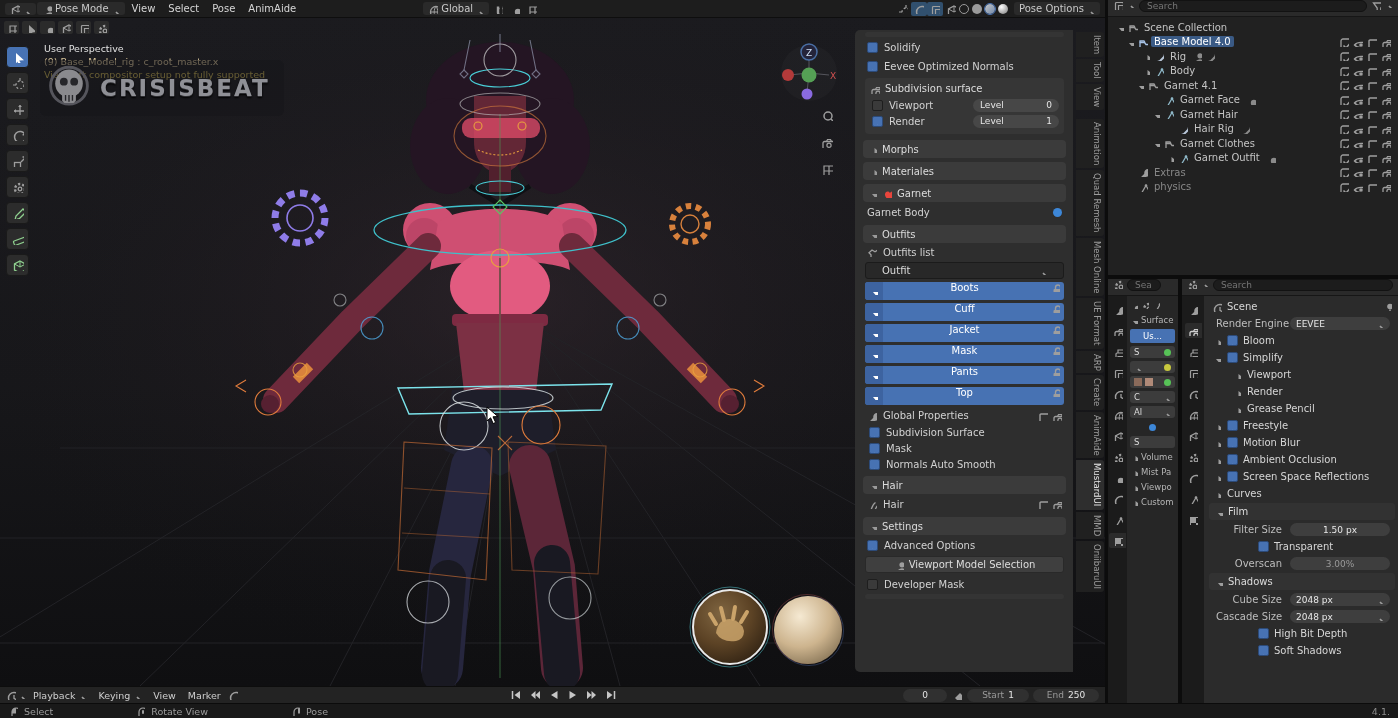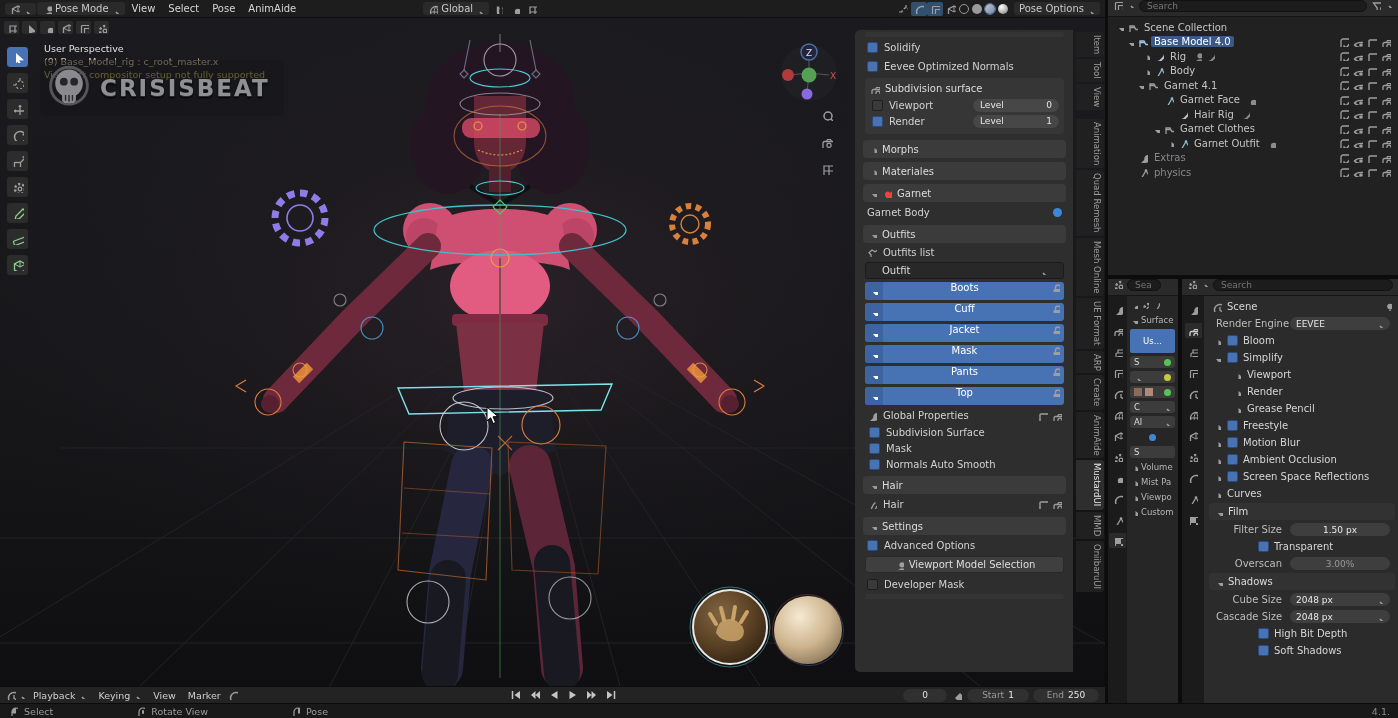--- a/index.html
+++ b/index.html
@@ -74,21 +74,21 @@
 .ocluster{margin-left:auto;display:flex;gap:4px;align-items:center;color:#8d8d8d}
 .orow.dim,.orow.dim .olabel{color:#878787}
 .badge{opacity:.85}
 
 #shader{position:absolute;left:1108px;top:279px;width:72px;height:424px;background:#262626;border-right:2px solid #0c0c0c}
 #shader .content{position:absolute;left:19px;top:17px;right:0;bottom:0;padding:3px 3px;display:flex;flex-direction:column;gap:3px;font-size:8.5px;color:#c2c2c2;overflow:hidden}
 .tabcol{position:absolute;left:0;top:17px;bottom:0;width:19px;background:#1b1b1b;display:flex;flex-direction:column;align-items:center;gap:6px;padding-top:6px}
 .tabcol .ticon{width:17px;height:15px;display:flex;align-items:center;justify-content:center;border-radius:2px 0 0 2px;color:#8f8f8f}
 .tabcol .ticon.active{background:#2b2b2b;color:#dcdcdc}
 .minifield{height:12px;background:#3c3c3c;border-radius:3px;display:flex;align-items:center;padding:0 4px;gap:3px;color:#ddd}
-.minibtn{height:24px;background:#4772b3;border-radius:2px;display:flex;align-items:center;justify-content:center;color:#fff;font-size:8.5px}
+.minibtn{height:14px;background:#4772b3;border-radius:2px;display:flex;align-items:center;justify-content:center;color:#fff;font-size:8.5px}
 .dotg{width:7px;height:7px;border-radius:50%;background:#57c257;margin-left:auto;flex:none}
 .doty{width:7px;height:7px;border-radius:50%;background:#c8c83e;margin-left:auto;flex:none}
 .dotb{width:7px;height:7px;border-radius:50%;background:#3d87d8;flex:none}
 .tinyrow{display:flex;align-items:center;gap:3px;height:12px;color:#b5b5b5}
 
 #props{position:absolute;left:1182px;top:279px;width:216px;height:424px;background:#2b2b2b}
 #props .tabcol{width:22px}
 #props .content{position:absolute;left:24px;top:17px;right:0;bottom:0;overflow:hidden;padding-top:2px}
 .prow{display:flex;align-items:center;height:17px;padding:0 8px 0 10px;font-size:10px}
 .plabel{flex:1;text-align:right;color:#bdbdbd;padding-right:8px;white-space:nowrap;overflow:hidden}
@@ -1037,20 +1037,45 @@
               <use href="#i-eye"></use>
             </svg>
           <svg class="ic s">
               <use href="#i-mon"></use>
             </svg>
           <svg class="ic s">
               <use href="#i-cam"></use>
             </svg>
         </span>
       </div>
+      <div class="orow" style="padding-left:40px">
+        <span class="tw">
+            <svg class="ic xs">
+              <use href="#i-tri-d"></use>
+            </svg>
+          </span>
+        <svg class="ic s" style="color:#8fb8c8">
+            <use href="#i-mesh"></use>
+          </svg>
+        <span class="olabel">Garnet Hair</span>
+        <span class="ocluster">
+          <svg class="ic s">
+              <use href="#i-chkbox"></use>
+            </svg>
+          <svg class="ic s">
+              <use href="#i-eye"></use>
+            </svg>
+          <svg class="ic s">
+              <use href="#i-mon"></use>
+            </svg>
+          <svg class="ic s">
+              <use href="#i-cam"></use>
+            </svg>
+        </span>
+      </div>
       <div class="orow" style="padding-left:54px">
         <span class="tw"></span>
         <svg class="ic s" style="color:#b8c6d8">
             <use href="#i-arm"></use>
           </svg>
         <span class="olabel">Hair Rig</span>
         <svg class="ic s badge">
             <use href="#i-arm"></use>
           </svg>
         <span class="ocluster">

